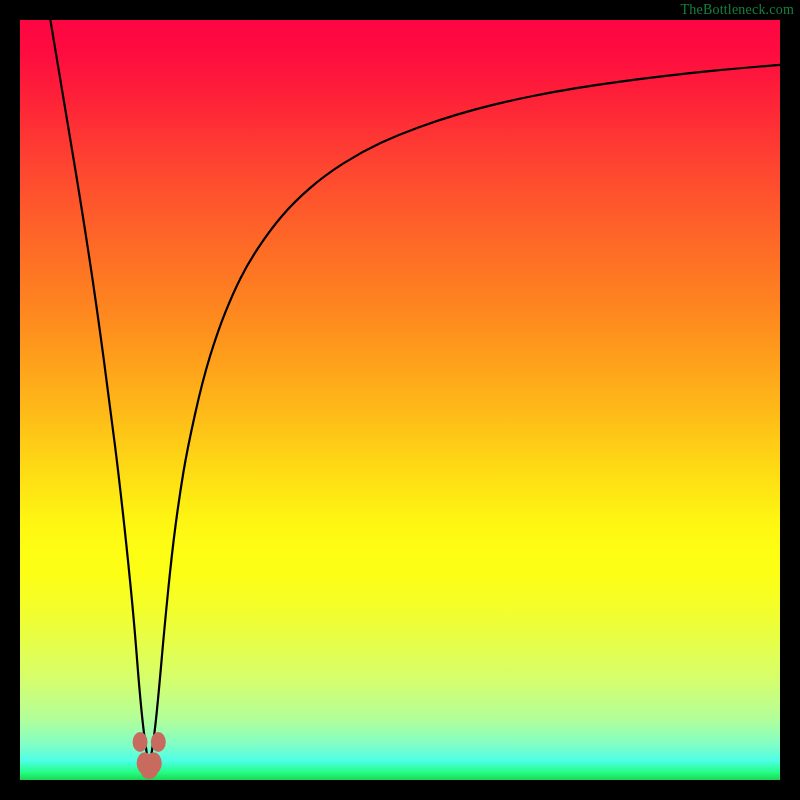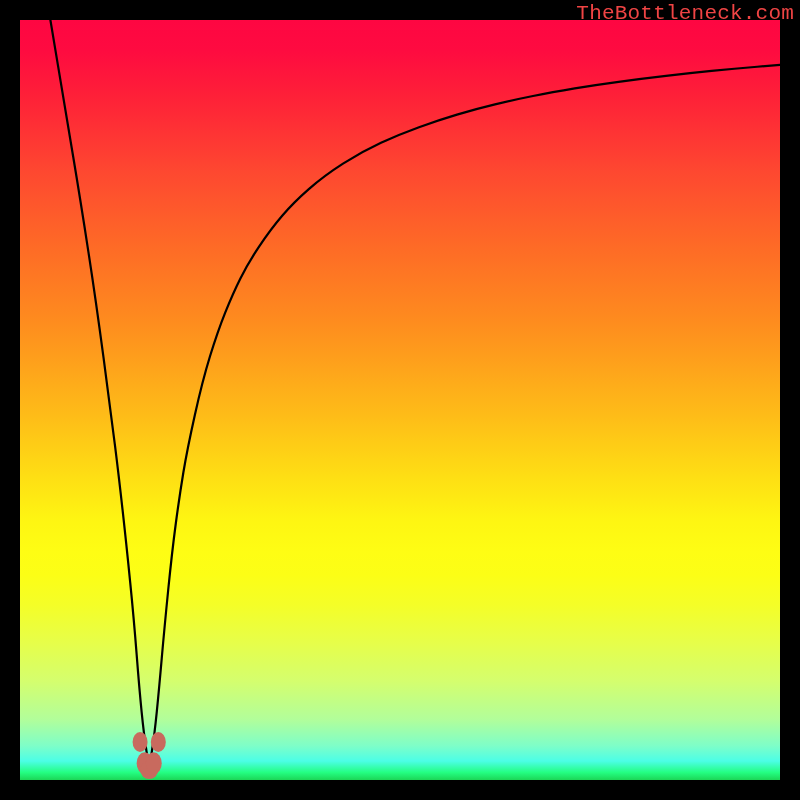--- a/index.html
+++ b/index.html
@@ -46,24 +46,24 @@
       #7efec8 95.5%,
       #4cfee6 97.5%,
       #24fe82 99%,
       #1cd656 100%
     );
   }
   .watermark {
     position: absolute;
     top: 2px;
     right: 6px;
-    color: #ef4444;
-    font-size: 21px;
+    color: #15803d;
+    font-size: 14px;
     letter-spacing: 0.2px;
-    font-family: Liberation Mono, monospace;
+    font-family: Liberation Serif, serif;
   }
   svg.curve {
     position: absolute;
     left: 0;
     top: 0;
     width: 760px;
     height: 760px;
   }
 </style>
 </head>

